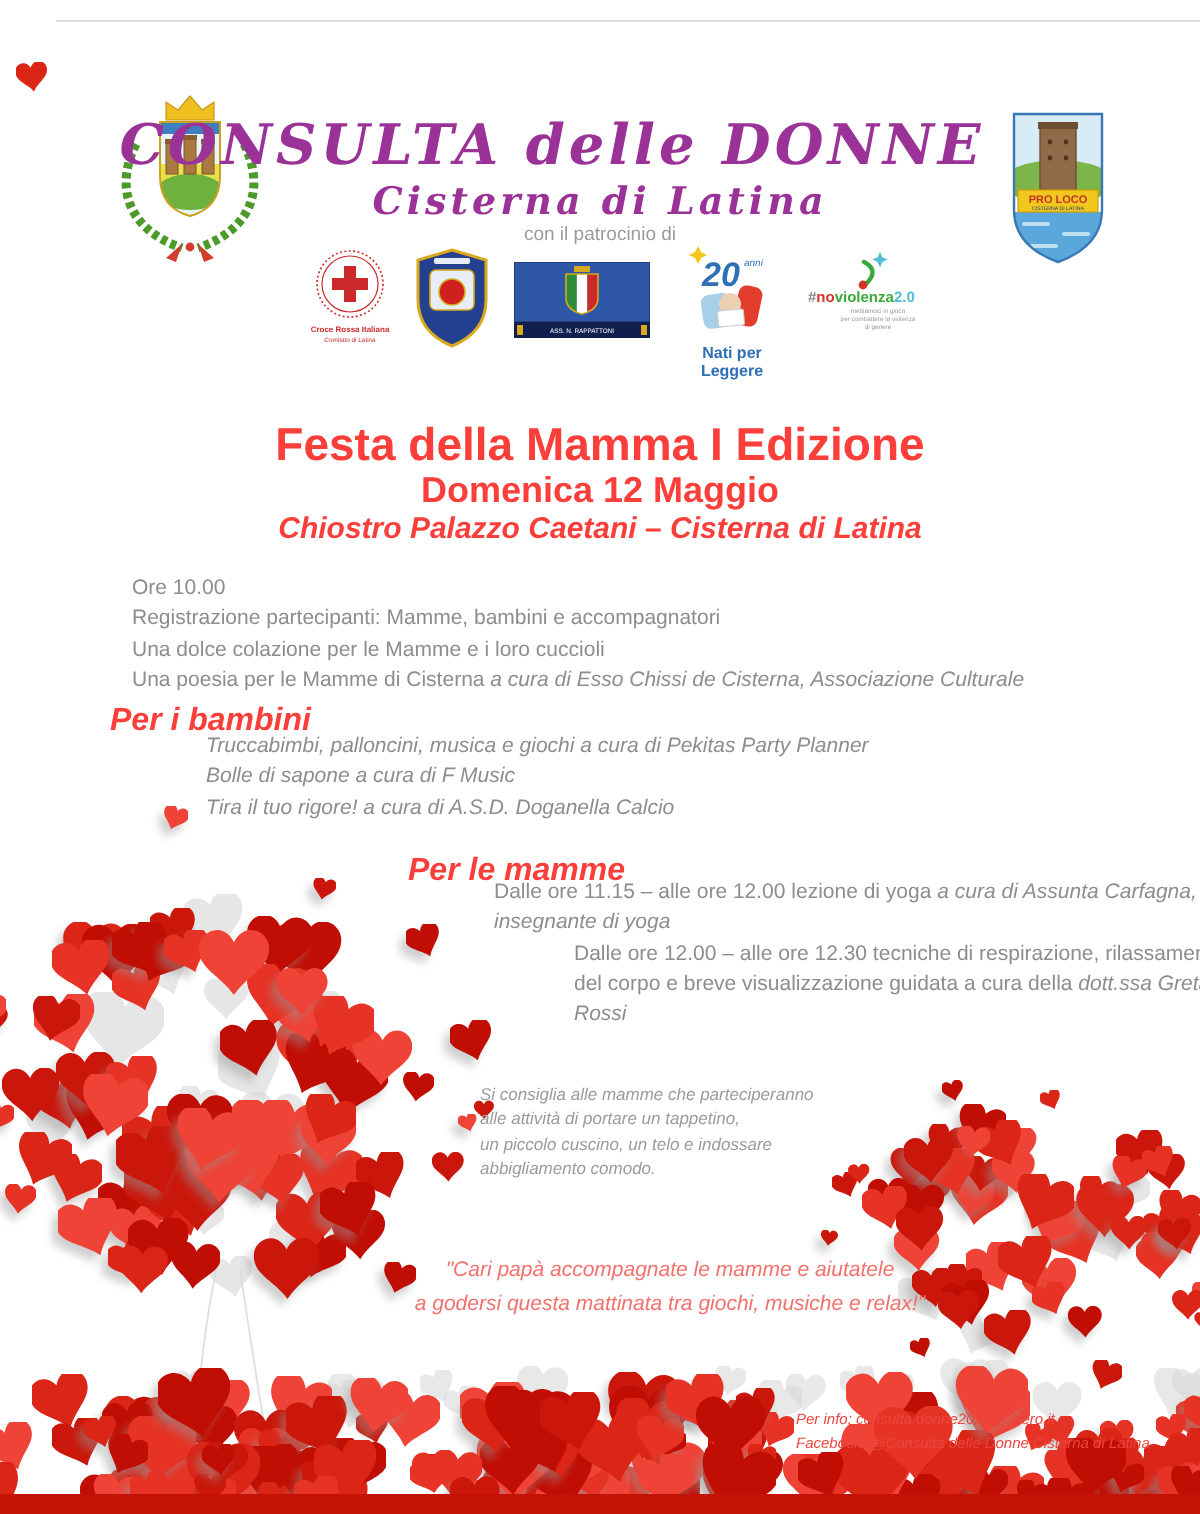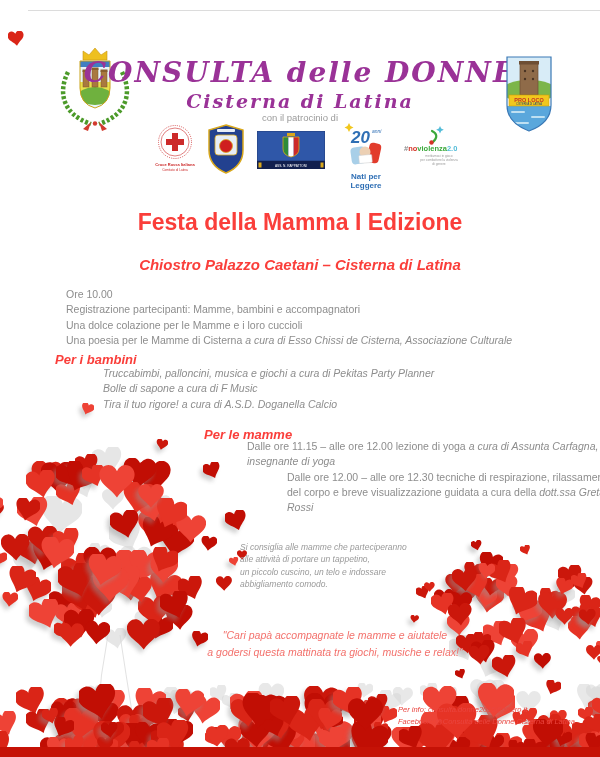--- a/index.html
+++ b/index.html
@@ -2,36 +2,36 @@
 <html><head>
 <meta charset="utf-8">
 <style>
   html,body{margin:0;padding:0;background:#ffffff;}
   .page{position:relative;width:600px;height:757px;background:#fff;overflow:hidden;
         font-family:"Liberation Sans",sans-serif;}
   .txt{position:absolute;z-index:2;}
   .topline{position:absolute;left:28px;top:10px;width:572px;height:1px;background:#dcdcdc;z-index:0;}
 
   
-  .org1{left:0;top:56px;width:600px;text-align:center;font-family:"DejaVu Serif",serif;
+  .org1{left:0;top:56px;width:552px;text-align:center;font-family:"DejaVu Serif",serif;
         font-style:italic;font-weight:bold;font-size:28px;color:#9a3297;letter-spacing:2px;}
   .org2{left:0;top:90px;width:600px;text-align:center;font-family:"DejaVu Serif",serif;
         font-style:italic;font-weight:bold;font-size:19px;color:#9a3297;letter-spacing:2px;}
   .patronage{left:0;top:112px;width:600px;text-align:center;font-size:9.5px;color:#9b9b9b;}
 
   
   .title1{left:0;top:209px;width:600px;text-align:center;font-size:23px;font-weight:bold;color:#fa3e3a;}
   .title2{left:0;top:235px;width:600px;text-align:center;font-size:18px;font-weight:bold;color:#fa3e3a;}
   .title3{left:0;top:256px;width:600px;text-align:center;font-size:15px;font-weight:bold;
           font-style:italic;color:#fa3e3a;}
 
   
   .body-gray{color:#8d8d8d;font-size:10.5px;line-height:15.3px;margin-left:28px;}
   .program{left:38px;top:287px;width:540px;}
-  .sect-head{font-size:13px;font-weight:bold;font-style:italic;color:#fa3e3a;}
+  .sect-head{font-size:16px;font-weight:bold;font-style:italic;color:#fa3e3a;}
   .bambini-head{left:55px;top:352px;}
   .bambini-list{left:75px;top:366px;width:480px;font-style:italic;}
   .mamme-head{left:204px;top:427px;}
   .mamme-body{left:219px;top:439px;width:368px;}
   .mamme-body .indent{margin-left:40px;width:328px;}
   .credit{font-style:italic;}
   .note{left:240px;top:541px;width:212px;font-size:8.5px;font-style:italic;color:#9a9a9a;
         line-height:12.3px;white-space:pre-line;}
   .quote{left:185px;top:627px;width:300px;text-align:center;font-size:10.5px;font-style:italic;
          color:#f3716c;line-height:17px;white-space:pre-line;}
@@ -1127,20 +1127,21 @@
     <path d="M37,0 l1.2,2.6 2.6,1.2 -2.6,1.2 -1.2,2.6 -1.2,-2.6 -2.6,-1.2 2.6,-1.2 Z" fill="#53bcd8"></path>
     <path d="M29,5 q8,4 1,11" fill="none" stroke="#3aa83a" stroke-width="2.2" stroke-linecap="round"></path>
     <circle cx="28.5" cy="16.5" r="2.2" fill="#d43327"></circle>
     <text x="1" y="25" font-size="7.5" font-weight="bold"><tspan fill="#8a8a8a">#</tspan><tspan fill="#d43327">no</tspan><tspan fill="#3aa83a">violenza</tspan><tspan fill="#53bcd8">2.0</tspan></text>
     <text x="36" y="30.5" text-anchor="middle" font-size="3.2" fill="#999999">mettiamoci in gioco</text>
     <text x="36" y="34.5" text-anchor="middle" font-size="3.2" fill="#999999">per combattere la violenza</text>
     <text x="36" y="38.5" text-anchor="middle" font-size="3.2" fill="#999999">di genere</text>
   </svg>
 
   <div class="txt title1">Festa della Mamma I Edizione</div>
+  <div class="txt title2">Domenica 12 Maggio</div>
   <div class="txt title3">Chiostro Palazzo Caetani – Cisterna di Latina</div>
 
   <div class="txt program body-gray">
     <div>Ore 10.00</div>
     <div>Registrazione partecipanti: Mamme, bambini e accompagnatori</div>
     <div>Una dolce colazione per le Mamme e i loro cuccioli</div>
     <div><span>Una poesia per le Mamme di Cisterna </span><span class="credit">a cura di Esso Chissi de Cisterna, Associazione Culturale</span></div>
   </div>
 
   <div class="txt sect-head bambini-head">Per i bambini</div>

